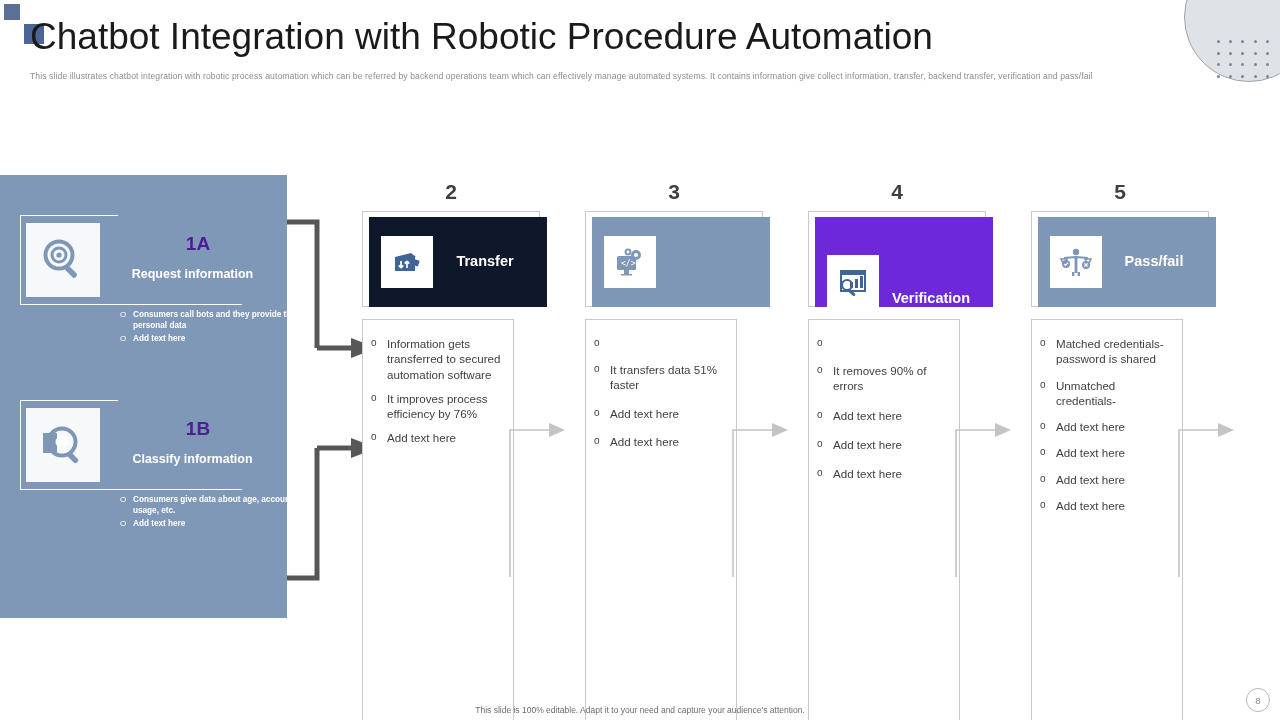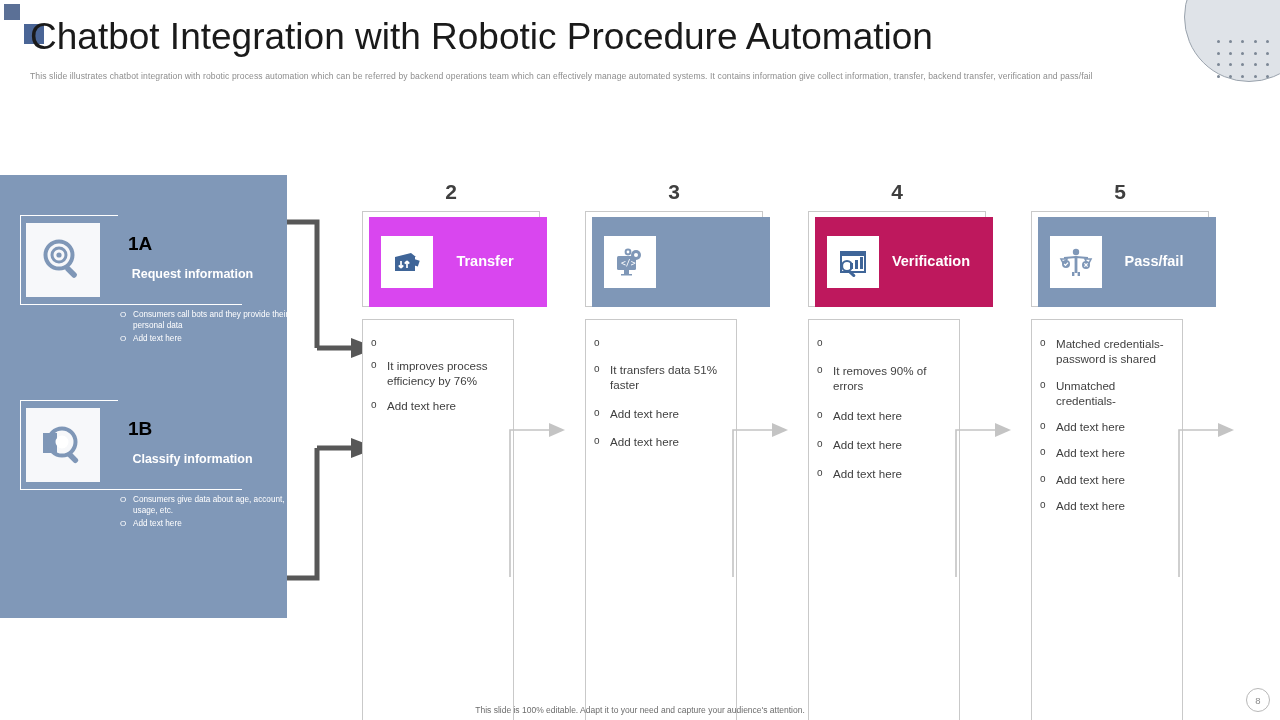--- a/index.html
+++ b/index.html
@@ -109,23 +109,24 @@
     position: absolute;
     left: 6px; top: 8px;
     width: 74px; height: 74px;
     background: #f7f8fa;
     display: flex; align-items: center; justify-content: center;
   }
   .lp-num {
     position: absolute;
     left: 108px; top: 18px;
     width: 140px;
+    text-align: center;
     font-size: 19px;
     font-weight: bold;
-    color: #000000;
+    color: #4c1d95;
   }
   .lp-label {
     position: absolute;
     left: 95px; top: 52px;
     width: 155px;
     text-align: center;
     font-size: 12.5px;
     font-weight: bold;
     color: #ffffff;
   }
@@ -139,21 +140,21 @@
   }
   .lp-bullets .bullet {
     display: flex;
     margin-bottom: 1px;
   }
   .lp-bullets .bullet .mark {
     width: 13px; flex: 0 0 13px;
     font-size: 8px;
     line-height: 1.4;
   }
-  .lp-bullets .bullet .txt { flex: 1; }
+  .lp-bullets .bullet .txt { flex: 1; font-weight: bold; }
 
   
   .elbow-svg {
     position: absolute;
     left: 285px; top: 200px;
     width: 100px; height: 400px;
     overflow: visible;
   }
 
   
@@ -348,35 +349,36 @@
     <path d="M2,378 H32 V248"></path>
     <path d="M32,248 H68"></path>
   </g>
   <polygon points="66,138 92,148 66,158" fill="#575757"></polygon>
   <polygon points="66,238 92,248 66,258" fill="#575757"></polygon>
 </svg>
 
 <div class="col" style="left:362px; width:178px;">
   <div class="col-num">2</div>
   <div class="head-frame"></div>
-  <div class="head-card" style="background:#d946ef;">
+  <div class="head-card" style="background:#0f172a;">
     <div class="head-iconbox">
       <svg width="34" height="34" viewBox="0 0 34 34">
         <path d="M5 12 h20 v14 h-20 z" fill="#3f6598"></path>
         <path d="M5 12 l16 -4 l5 4 z" fill="#3f6598"></path>
         <rect x="24" y="14" width="6" height="6" fill="#3f6598" transform="rotate(18 24 14)"></rect>
         <path d="M11 16 v7 M11 23 l-2.2 -2.6 M11 23 l2.2 -2.6" stroke="#ffffff" stroke-width="1.7" fill="none"></path>
         <path d="M17 23 v-7 M17 16 l-2.2 2.6 M17 16 l2.2 2.6" stroke="#ffffff" stroke-width="1.7" fill="none"></path>
       </svg>
     </div>
     <div class="head-label">Transfer</div>
   </div>
   <div class="body-box" style="width:152px; height:440px; padding:16px 10px 0 8px;">
     <div class="bullet" style="margin-bottom:9px;">
       <span class="mark">o</span>
+      <span class="txt">Information gets transferred to secured automation software</span>
     </div>
     <div class="bullet" style="margin-bottom:9px;">
       <span class="mark">o</span>
       <span class="txt">It improves process efficiency by 76%</span>
     </div>
     <div class="bullet">
       <span class="mark">o</span>
       <span class="txt">Add text here</span>
     </div>
   </div>
@@ -413,21 +415,21 @@
     <div class="bullet">
       <span class="mark">o</span>
       <span class="txt">Add text here</span>
     </div>
   </div>
 </div>
 
 <div class="col" style="left:808px; width:178px;">
   <div class="col-num">4</div>
   <div class="head-frame"></div>
-  <div class="head-card" style="background:#be185d;">
+  <div class="head-card" style="background:#6d28d9;align-items:flex-end;">
     <div class="head-iconbox">
       <svg width="34" height="34" viewBox="0 0 34 34">
         <rect x="5" y="7" width="24" height="20" fill="none" stroke="#3f6598" stroke-width="2"></rect>
         <rect x="5" y="7" width="24" height="4" fill="#3f6598"></rect>
         <rect x="14" y="18" width="3" height="6" fill="#3f6598"></rect>
         <rect x="19" y="15" width="3" height="9" fill="#3f6598"></rect>
         <rect x="24" y="12" width="3" height="12" fill="#3f6598"></rect>
         <circle cx="11" cy="21" r="5" fill="none" stroke="#3f6598" stroke-width="2.2"></circle>
         <rect x="14" y="25" width="8" height="3" rx="1.4" fill="#3f6598" transform="rotate(42 14 25)"></rect>
       </svg>

